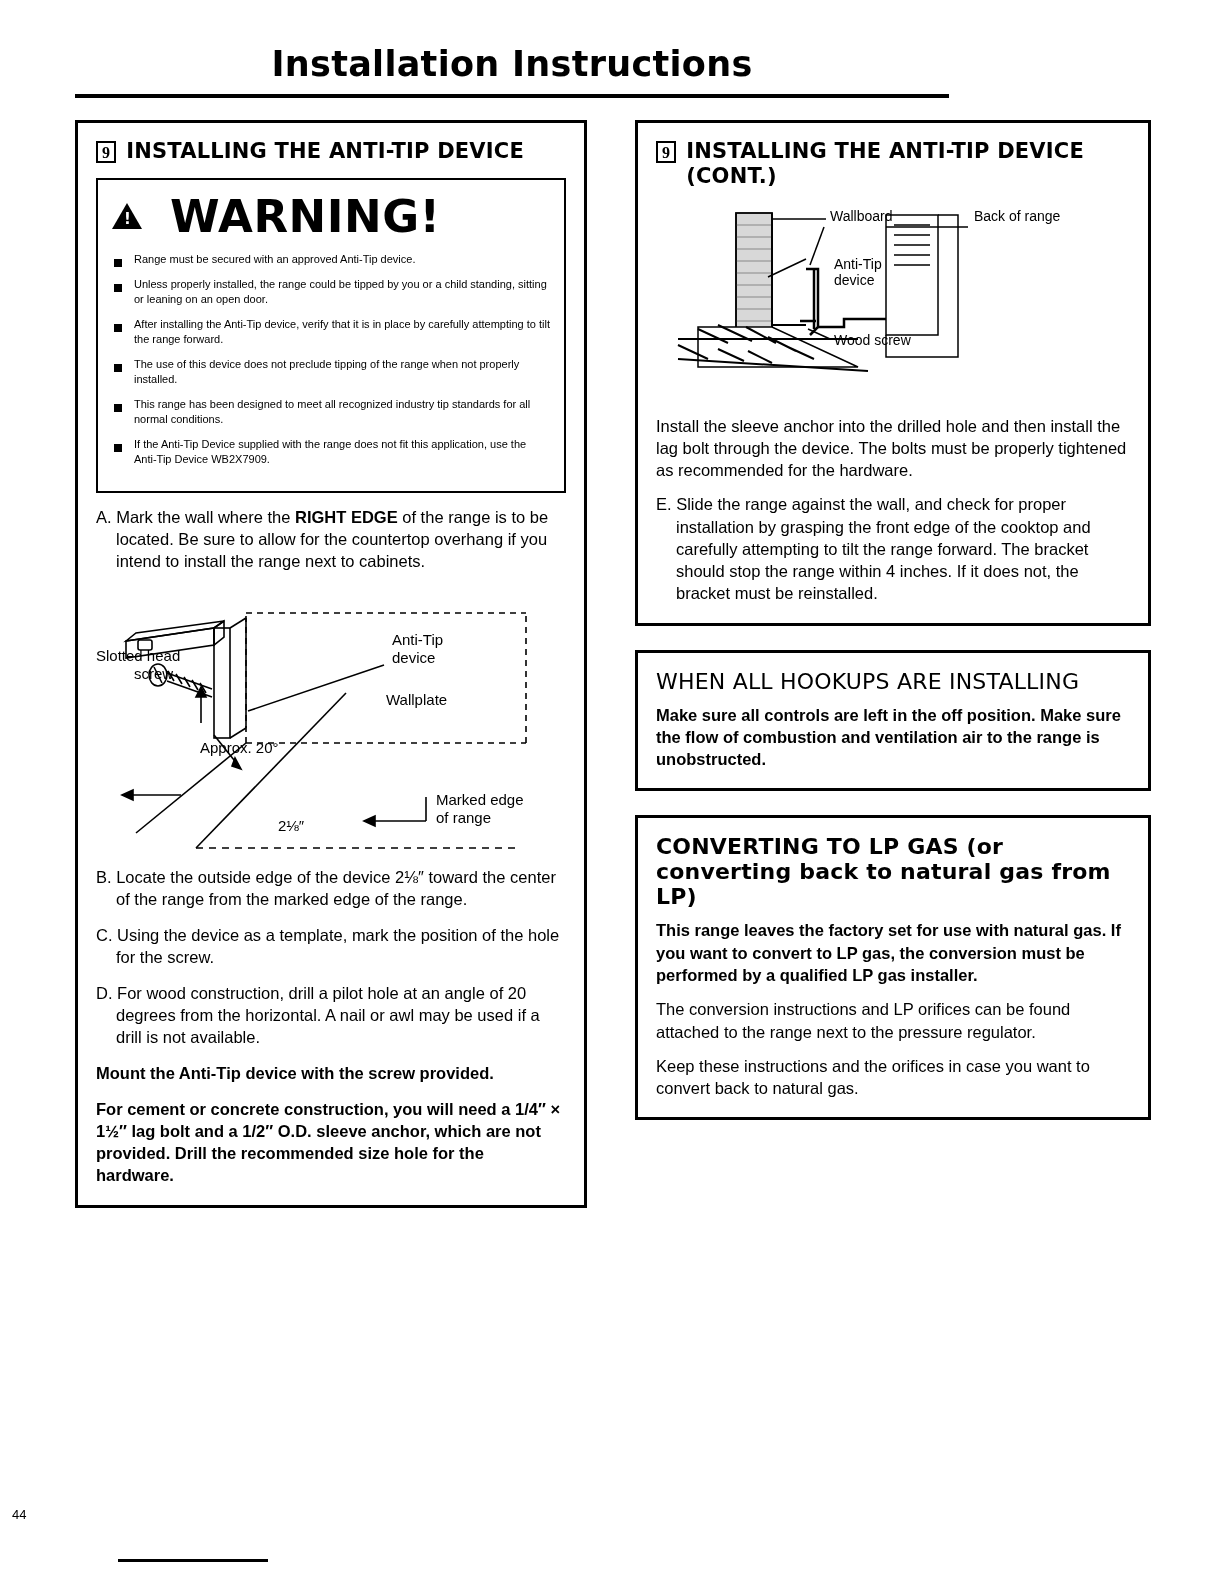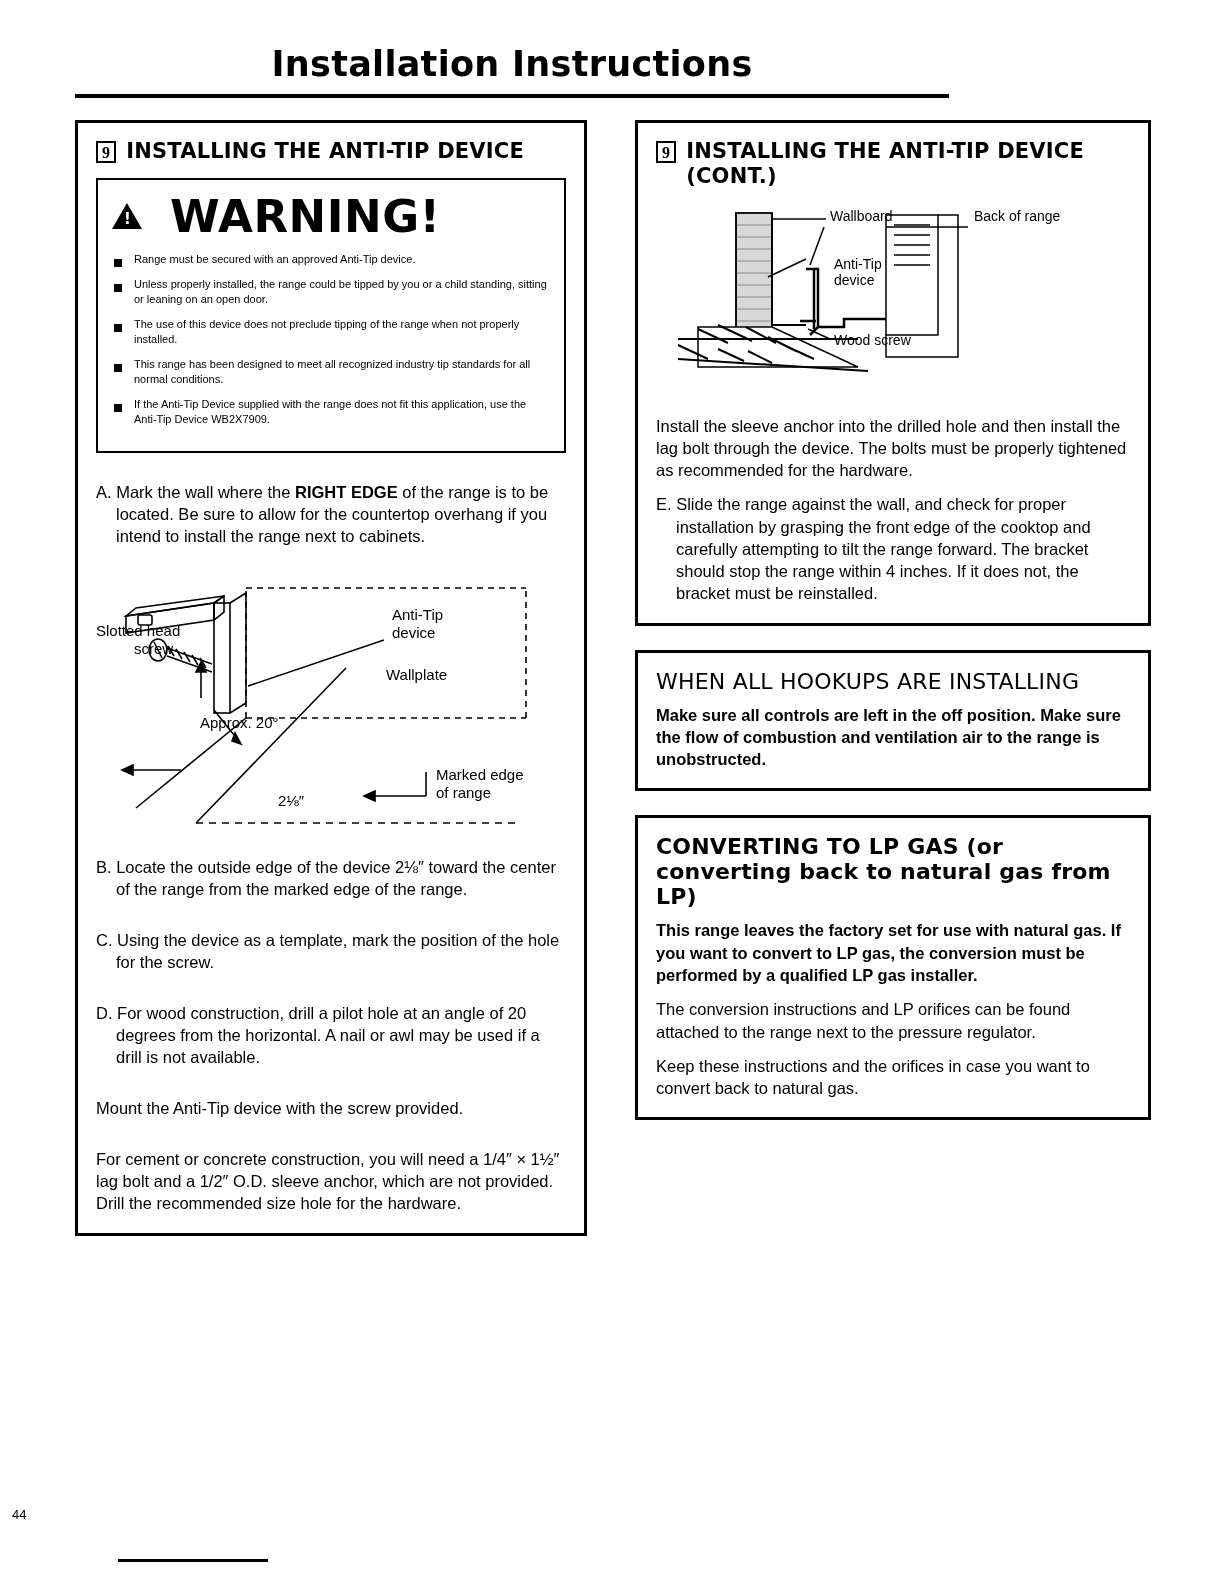--- a/index.html
+++ b/index.html
@@ -126,25 +126,25 @@
     left: 2px;
     top: 7px;
     width: 8px;
     height: 8px;
     background: #000;
   }
 
   .step-para {
     font-size: 16.5px;
     line-height: 1.33;
-    margin-top: 29px;
+    margin-top: 14px;
     padding-left: 20px;
     text-indent: -20px;
   }
-  .step-para.noind { padding-left: 0; text-indent: 0; }
+  .step-para.noind { padding-left: 0; text-indent: 0; font-weight: bold; }
   .step-para b { font-weight: bold; }
 
   
   .figure { margin: 10px 0 6px 0; text-align: center; }
   .figure svg { display: block; margin: 0 auto; }
 
   
   .rbox-title {
     font-size: 22px;
     letter-spacing: 0.2px;
@@ -198,20 +198,21 @@
         </div>
 
         <div class="warning-box">
           <div class="warning-head">
             <span class="tri"></span>
             <span>WARNING!</span>
           </div>
           <ul class="bullets">
             <li>Range must be secured with an approved Anti-Tip device.</li>
             <li>Unless properly installed, the range could be tipped by you or a child standing, sitting or leaning on an open door.</li>
+            <li>After installing the Anti-Tip device, verify that it is in place by carefully attempting to tilt the range forward.</li>
             <li>The use of this device does not preclude tipping of the range when not properly installed.</li>
             <li>This range has been designed to meet all recognized industry tip standards for all normal conditions.</li>
             <li>If the Anti-Tip Device supplied with the range does not fit this application, use the Anti-Tip Device WB2X7909.</li>
           </ul>
         </div>
 
         <div class="step-para"><span>A. Mark the wall where the </span><b>RIGHT EDGE</b><span> of the range is to be located. Be sure to allow for the countertop overhang if you intend to install the range next to cabinets.</span></div>
 
         <div class="figure">
           <svg width="470" height="270" viewBox="0 0 470 270" fill="none" stroke="#000" stroke-width="1.6">

